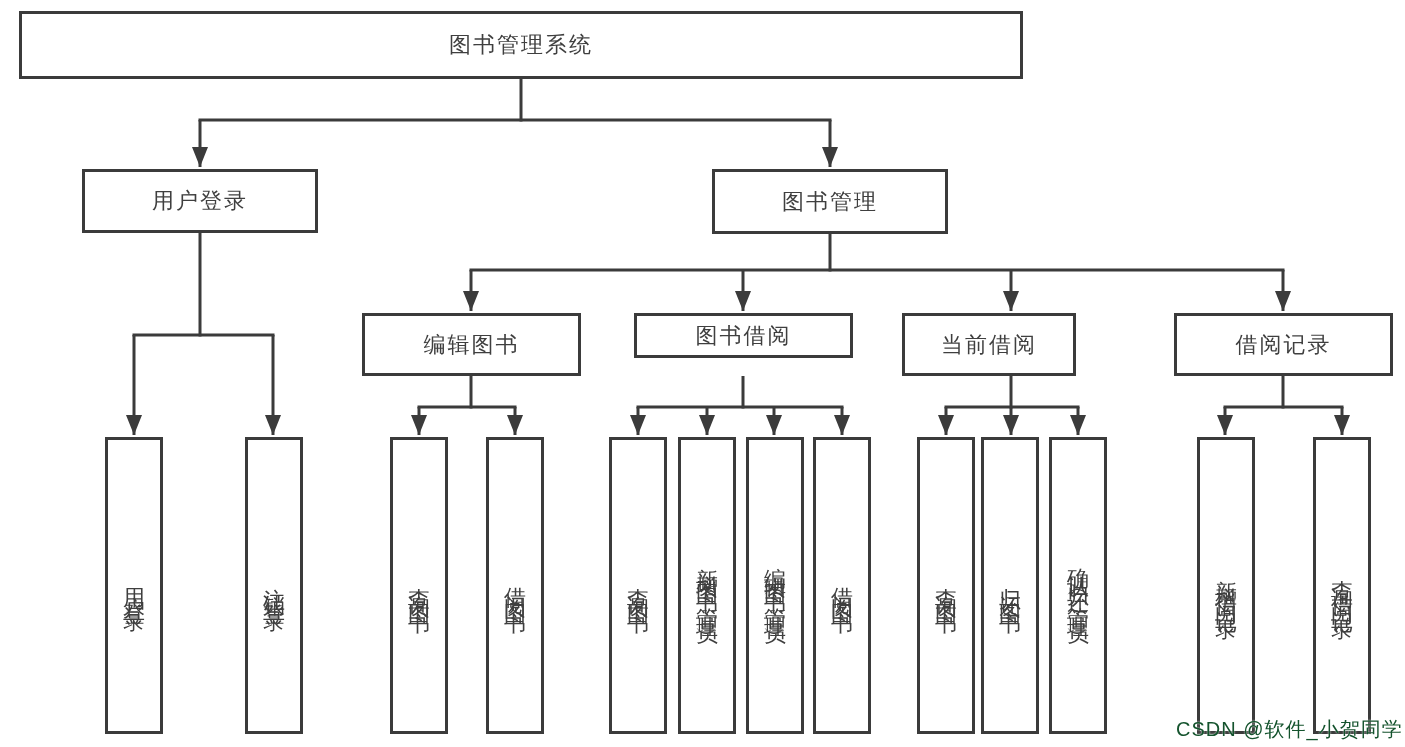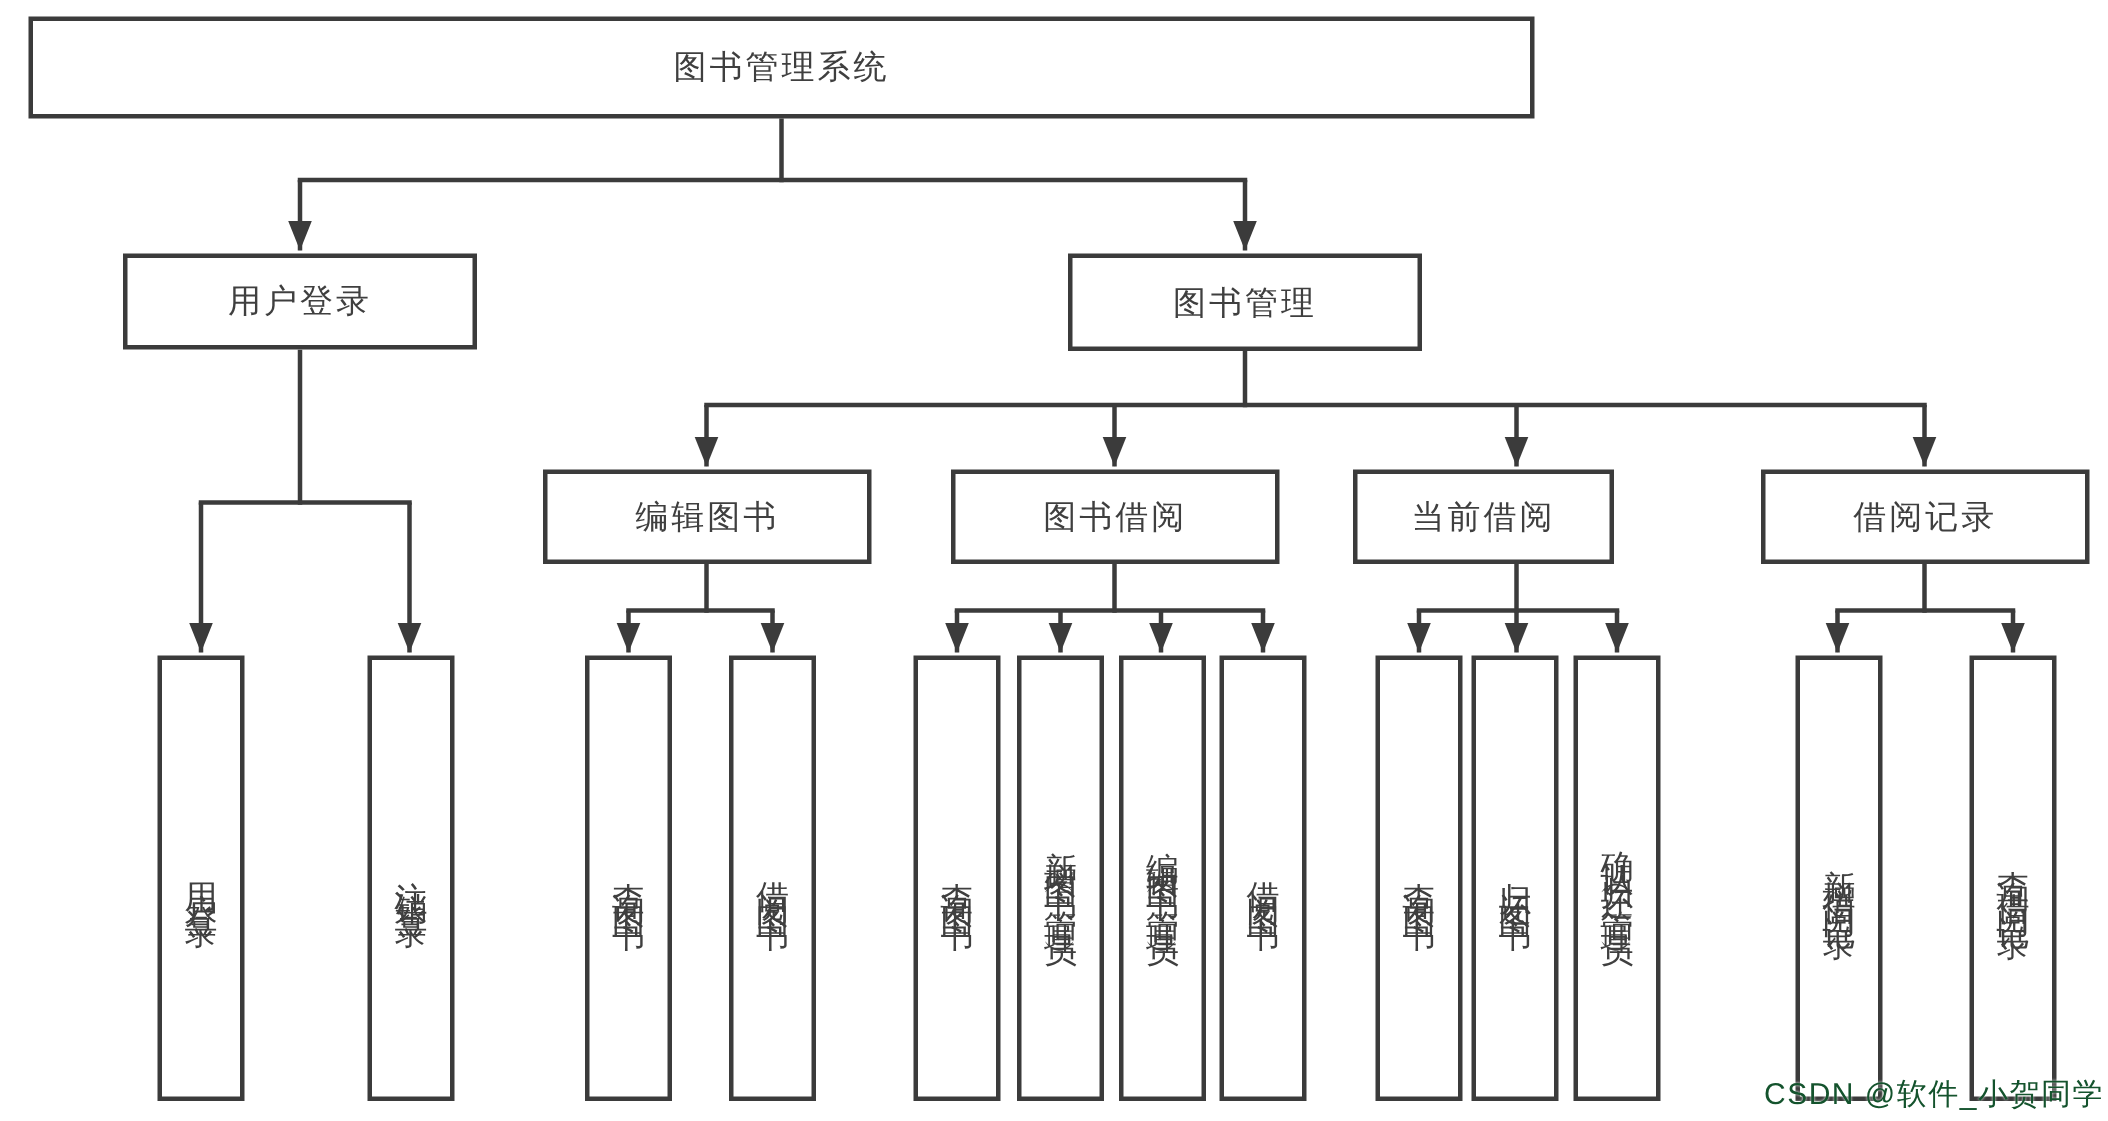--- a/index.html
+++ b/index.html
@@ -98,21 +98,21 @@
       <line x1="1342" y1="407" x2="1342" y2="435" marker-end="url(#ah)"></line>
     </g>
   </svg>
 
   <div class="node" style="left:19px;top:11px;width:1004px;height:68px">图书管理系统</div>
 
   <div class="node" style="left:82px;top:169px;width:236px;height:64px">用户登录</div>
   <div class="node" style="left:712px;top:169px;width:236px;height:65px">图书管理</div>
 
   <div class="node" style="left:362px;top:313px;width:219px;height:63px">编辑图书</div>
-  <div class="node" style="left:634px;top:313px;width:219px;height:63px">图书借阅</div>
+  <div class="node" style="left:634px;top:313px;width:219px;height:45px">图书借阅</div>
   <div class="node" style="left:902px;top:313px;width:174px;height:63px">当前借阅</div>
   <div class="node" style="left:1174px;top:313px;width:219px;height:63px">借阅记录</div>
 
   <div class="node leaf" style="left:105px">
     <span>用户登录</span>
   </div>
   <div class="node leaf" style="left:245px">
     <span>注销登录</span>
   </div>
 

